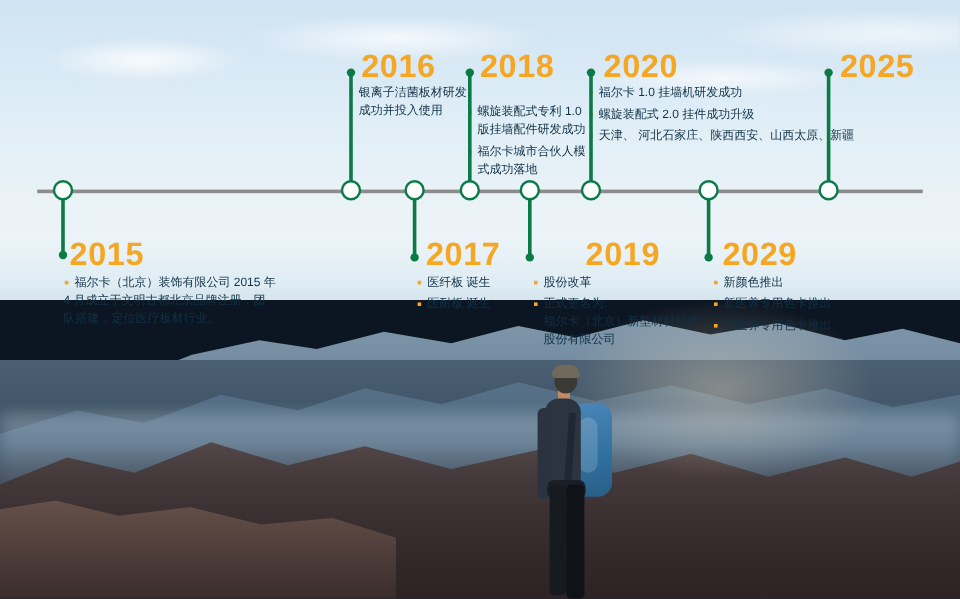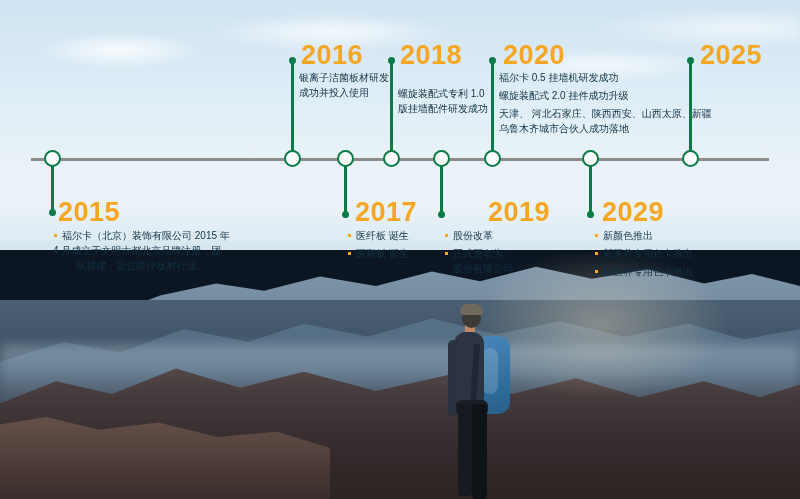--- a/index.html
+++ b/index.html
@@ -141,21 +141,21 @@
   <div class="axis"></div>
 
   <div class="node" style="left:44px;top:150px;"></div>
   <div class="stem" style="left:51px;top:166px;height:46px;"></div>
   <div class="stemdot" style="left:49px;top:209px;"></div>
   <div class="year" style="left:58px;top:199px;">2015</div>
   <div class="bullets" style="left:54px;top:228px;">
     <div class="bullet">
       <span class="sub">福尔卡（北京）装饰有限公司 2015 年</span>
       <span class="sub" style="margin-left:-9px;">4 月成立于文明古都北京品牌注册，团</span>
-      <span class="sub" style="margin-left:-9px;text-align:center;">队搭建，定位医疗板材行业。</span>
+      <span class="sub" style="margin-left:-9px;">队搭建，定位医疗板材行业。</span>
     </div>
   </div>
 
   <div class="node" style="left:284px;top:150px;"></div>
   <div class="stem" style="left:291px;top:60px;height:92px;"></div>
   <div class="stemdot" style="left:289px;top:57px;"></div>
   <div class="year" style="left:301px;top:42px;">2016</div>
   <div class="bullets" style="left:291px;top:70px;">
     <div class="bullet">
       <span class="sub">银离子洁菌板材研发</span>
@@ -178,50 +178,54 @@
 
   <div class="node" style="left:383px;top:150px;"></div>
   <div class="stem" style="left:390px;top:60px;height:92px;"></div>
   <div class="stemdot" style="left:388px;top:57px;"></div>
   <div class="year" style="left:400px;top:42px;">2018</div>
   <div class="bullets" style="left:390px;top:86px;">
     <div class="bullet">
       <span class="sub">螺旋装配式专利 1.0</span>
       <span class="sub">版挂墙配件研发成功</span>
     </div>
+    <div class="bullet">
+      <span class="sub">福尔卡城市合伙人模</span>
+      <span class="sub">式成功落地</span>
+    </div>
   </div>
 
   <div class="node" style="left:433px;top:150px;"></div>
   <div class="stem" style="left:440px;top:166px;height:48px;"></div>
   <div class="stemdot" style="left:438px;top:211px;"></div>
   <div class="year" style="left:452px;top:199px;margin-left:36px;">2019</div>
   <div class="bullets" style="left:445px;top:228px;">
     <div class="bullet">
       <span class="sub">股份改革</span>
     </div>
     <div class="bullet">
       <span class="sub">正式更名为:</span>
+      <span class="sub">福尔卡（北京）新型材料技术</span>
       <span class="sub">股份有限公司</span>
     </div>
   </div>
 
   <div class="node" style="left:484px;top:150px;"></div>
   <div class="stem" style="left:491px;top:60px;height:92px;"></div>
   <div class="stemdot" style="left:489px;top:57px;"></div>
   <div class="year" style="left:503px;top:42px;">2020</div>
   <div class="bullets" style="left:491px;top:70px;">
     <div class="bullet">
-      <span class="sub">福尔卡 0.5 挂墙机研发成功</span>
+      <span class="sub">福尔卡 1.0 挂墙机研发成功</span>
     </div>
     <div class="bullet">
       <span class="sub">螺旋装配式 2.0 挂件成功升级</span>
     </div>
     <div class="bullet">
       <span class="sub">天津、 河北石家庄、陕西西安、山西太原、新疆</span>
-      <span class="sub">乌鲁木齐城市合伙人成功落地</span>
     </div>
   </div>
 
   <div class="node" style="left:582px;top:150px;"></div>
   <div class="stem" style="left:589px;top:166px;height:48px;"></div>
   <div class="stemdot" style="left:587px;top:211px;"></div>
   <div class="year" style="left:602px;top:199px;">2029</div>
   <div class="bullets" style="left:595px;top:228px;">
     <div class="bullet">
       <span class="sub">新颜色推出</span>

